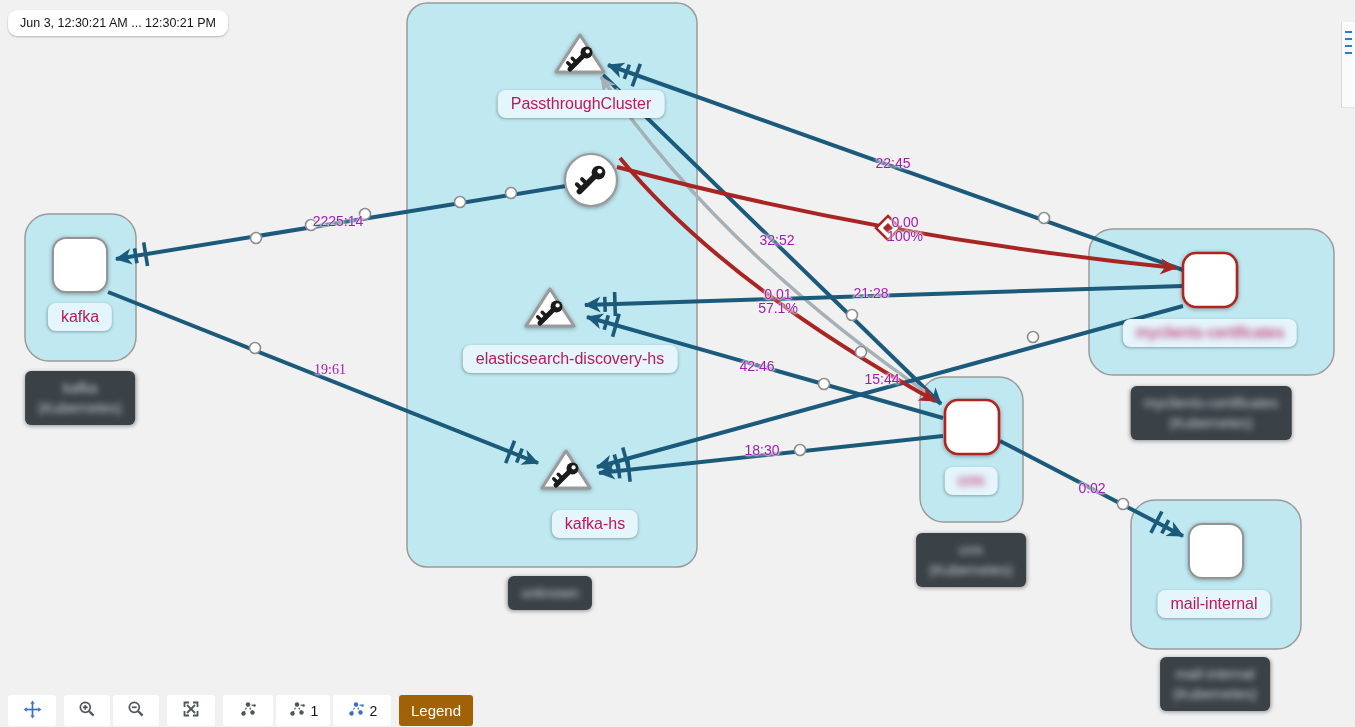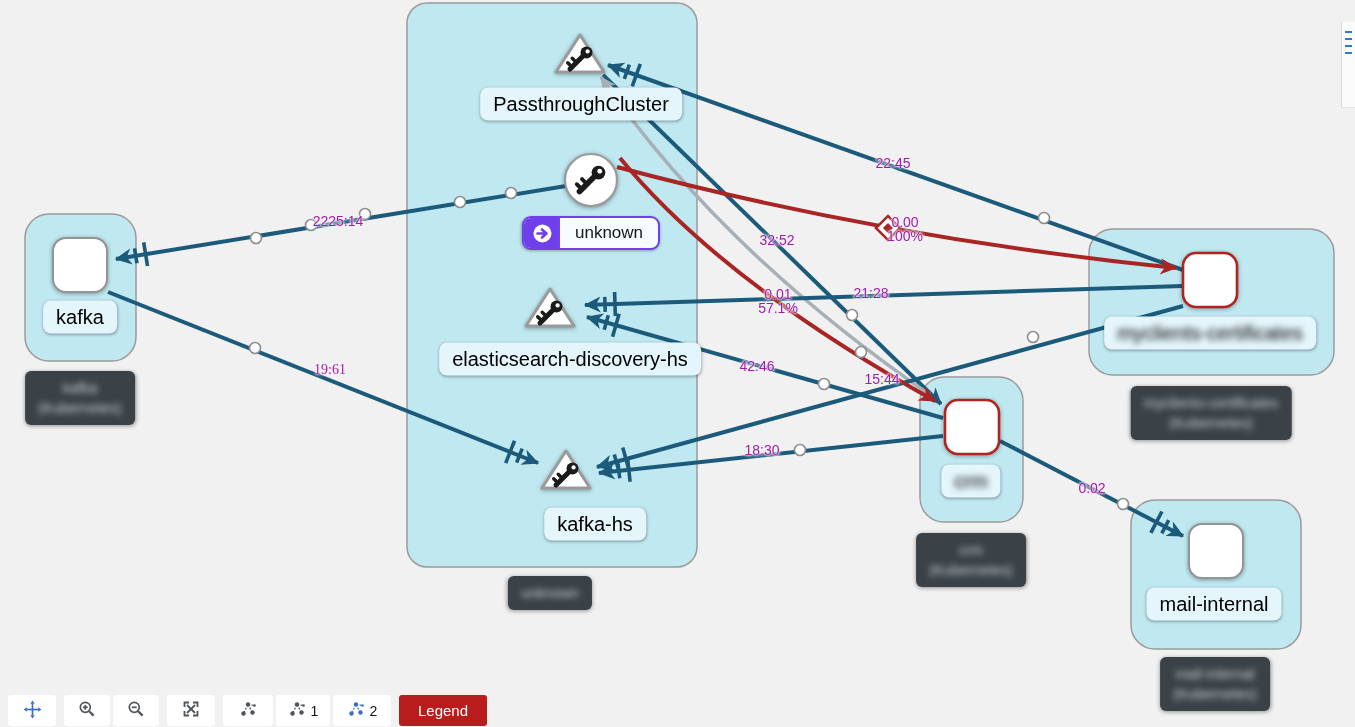--- a/index.html
+++ b/index.html
@@ -3,22 +3,22 @@
 <meta charset="utf-8">
 <style>
   html,body{margin:0;padding:0;background:#f1f1f1;font-family:"Liberation Sans",sans-serif;}
   .canvas{position:relative;width:1355px;height:727px;background:#f1f1f1;overflow:hidden;}
   #gsvg{position:absolute;left:0;top:0;}
   #labels{position:absolute;left:0;top:0;width:100%;height:100%;pointer-events:none;}
   #labels>*{pointer-events:auto;}
   .grp{fill:#bfe8f1;stroke:#9b9b9b;stroke-width:1.5;}
   .dot{fill:#ffffff;stroke:#8d8d8d;stroke-width:1.6;}
   .node-shape{filter:drop-shadow(0 1px 2px rgba(0,0,0,.35));}
-  .node-label{position:absolute;transform:translate(-50%,-50%);background:#e4f5fb;color:#000000;
-    font-size:20px;padding:5px 13px;border-radius:8px;white-space:nowrap;
+  .node-label{position:absolute;transform:translate(-50%,-50%);background:#e4f5fb;color:#be185d;
+    font-size:16px;padding:5px 13px;border-radius:8px;white-space:nowrap;
     box-shadow:0 1px 3px rgba(0,0,0,.3);}
   .node-label.blurred{filter:none;}
   .node-label.blurred .lbl-text{filter:blur(3px);}
   .unknown-label{position:absolute;transform:translate(-50%,-50%);display:flex;align-items:stretch;
     border:2px solid #703fec;border-radius:9px;overflow:hidden;box-shadow:0 1px 3px rgba(0,0,0,.3);
     background:#f6fbff;}
   .ul-icon{background:#703fec;width:36px;display:flex;align-items:center;justify-content:center;}
   .ul-text{padding:5px 15px;font-size:17px;color:#161616;white-space:nowrap;}
   .edge-label{position:absolute;transform:translate(-50%,-50%);font-size:14px;color:#a21caf;
     white-space:nowrap;text-align:center;line-height:14px;
@@ -26,22 +26,22 @@
   .badge{position:absolute;transform:translate(-50%,0);background:#3a4147;color:#ccd0d2;
     font-size:14.5px;text-align:center;padding:7px 13px;border-radius:6px;line-height:1.38;
     box-shadow:0 1px 4px rgba(0,0,0,.4);white-space:nowrap;}
   .badge .blurtxt{filter:blur(3px);display:block;}
   .timestamp{position:absolute;left:8px;top:10px;background:#ffffff;color:#151515;font-size:12.5px;
     padding:6px 12px;border-radius:9px;box-shadow:0 1px 2px rgba(0,0,0,.25);}
   .toolbar{position:absolute;left:8px;bottom:0px;display:flex;align-items:center;height:33px;}
   .tb-btn{height:31px;background:#ffffff;border:none;border-radius:3px;display:flex;align-items:center;
     justify-content:center;cursor:pointer;padding:0;margin:0;}
   .tb-num{font-size:14px;color:#151515;margin-left:4px;font-family:"Liberation Sans",sans-serif;}
-  .legend-btn{height:31px;background:#b91c1c;color:#ffffff;border:none;border-radius:3px;
-    font-size:15px;padding:0 19px;cursor:pointer;font-family:"Liberation Sans",sans-serif;}
+  .legend-btn{height:31px;background:#a16207;color:#ffffff;border:none;border-radius:3px;
+    font-size:15px;padding:0 12px;cursor:pointer;font-family:"Liberation Sans",sans-serif;}
   .side-strip{position:absolute;right:0;top:22px;width:13px;height:76px;background:#fbfbfb;
     border-left:1px solid #d8d8d8;border-bottom:1px solid #e3e3e3;display:flex;flex-direction:column;
     gap:5px;padding-top:9px;align-items:center;}
   .side-strip i{display:block;width:7px;height:2px;background:#2b7bd4;}
 </style>
 </head>
 <body>
 
 <div class="canvas">
   <svg id="gsvg" width="1355" height="727">
@@ -197,29 +197,20 @@
       </div>
       <div class="edge-label" style="left: 905px; top: 229px;">
         <div>0.00</div>
         <div>100%</div>
       </div>
       <div class="edge-label" style="left: 778px; top: 301px;">
         <div>0.01</div>
         <div>57.1%</div>
       </div>
       <div class="node-label" style="left: 581px; top: 104px;"><span class="lbl-text">PassthroughCluster</span></div>
-      <div class="unknown-label" style="left: 591px; top: 233px;">
-        <span class="ul-icon">
-          <svg width="21" height="21" viewBox="0 0 21 21">
-            <circle cx="10.5" cy="10.5" r="9" fill="#ffffff"></circle>
-            <path d="M5.5,10.5 H13 M10,6.5 L14.5,10.5 L10,14.5" stroke="#703fec" stroke-width="2.6" fill="none" stroke-linecap="round" stroke-linejoin="round"></path>
-          </svg>
-        </span>
-        <span class="ul-text">unknown</span>
-      </div>
       <div class="node-label" style="left: 550px; top: 359px; margin-left: 20px;"><span class="lbl-text">elasticsearch-discovery-hs</span></div>
       <div class="node-label" style="left: 595px; top: 524px;"><span class="lbl-text">kafka-hs</span></div>
       <div class="node-label" style="left: 80px; top: 317px;"><span class="lbl-text">kafka</span></div>
       <div class="node-label blurred" style="left: 1210px; top: 333px;"><span class="lbl-text">myclients-certificates</span></div>
       <div class="node-label blurred" style="left: 971px; top: 481px;"><span class="lbl-text">crm</span></div>
       <div class="node-label" style="left: 1214px; top: 604px;"><span class="lbl-text">mail-internal</span></div>
       <div class="badge" style="left: 550px; top: 576px;">
         <span class="blurtxt">unknown</span>
       </div>
       <div class="badge" style="left: 80px; top: 371px;">
@@ -233,20 +224,21 @@
       <div class="badge" style="left: 971px; top: 533px;">
         <span class="blurtxt">crm</span>
         <span class="blurtxt">(Kubernetes)</span>
       </div>
       <div class="badge" style="left: 1215px; top: 657px;">
         <span class="blurtxt">mail-internal</span>
         <span class="blurtxt">(Kubernetes)</span>
       </div>
     </div>
 
+  <div class="timestamp">Jun 3, 12:30:21 AM ... 12:30:21 PM</div>
 
   <div class="side-strip">
     <i></i>
       <i></i>
       <i></i>
       <i></i>
   </div>
 
   <div class="toolbar">
     <button class="tb-btn" style="width:48px;margin-right:8px;">

